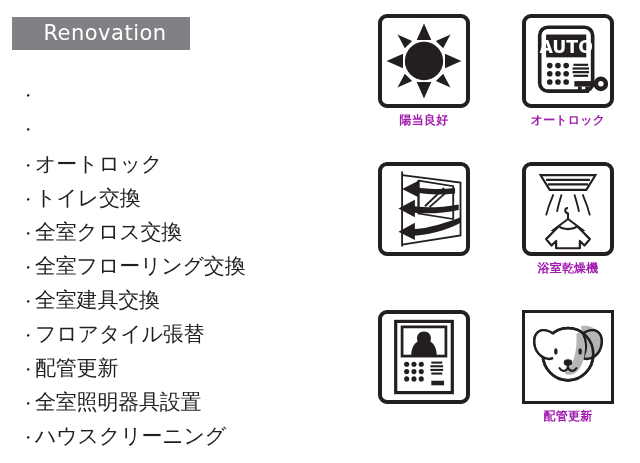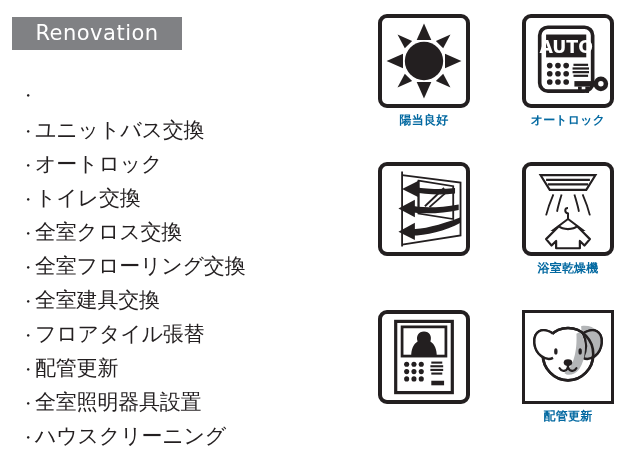--- a/index.html
+++ b/index.html
@@ -28,20 +28,21 @@
   #section-banner {
     position: absolute;
     left: 12px;
     top: 17px;
     width: 170px;
     height: 33px;
     background: #808184;
     display: flex;
     align-items: center;
     justify-content: center;
+    padding-left: 8px;
   }
   #section-banner .banner-text {
     color: #ffffff;
     font-size: 21px;
     font-weight: 400;
     letter-spacing: 0.5px;
     line-height: 1;
     font-family: "DejaVu Sans", "Liberation Sans", sans-serif;
   }
 
@@ -110,41 +111,40 @@
     border-width: 3px;
     border-radius: 0;
   }
   .tile svg { display: block; width: 100%; height: 100%; }
 
   .icon-label {
     margin-top: 5px;
     font-size: 12px;
     font-weight: bold;
     line-height: 14px;
-    color: #0369a1;
+    color: #a21caf;
     letter-spacing: 0.2px;
   }
   .icon-label .label-line { display: block; }
 </style>
 </head>
 <body>
 
 <div id="left-column">
 
   <div id="section-banner">
     <span class="banner-text">Renovation</span>
   </div>
 
   <ul id="reno-list">
     <li>
       <span class="bullet">・</span>
     </li>
     <li>
       <span class="bullet">・</span>
-      <span class="item-text">ユニットバス交換</span>
     </li>
     <li>
       <span class="bullet">・</span>
       <span class="item-text">オートロック</span>
     </li>
     <li>
       <span class="bullet">・</span>
       <span class="item-text">トイレ交換</span>
     </li>
     <li>

